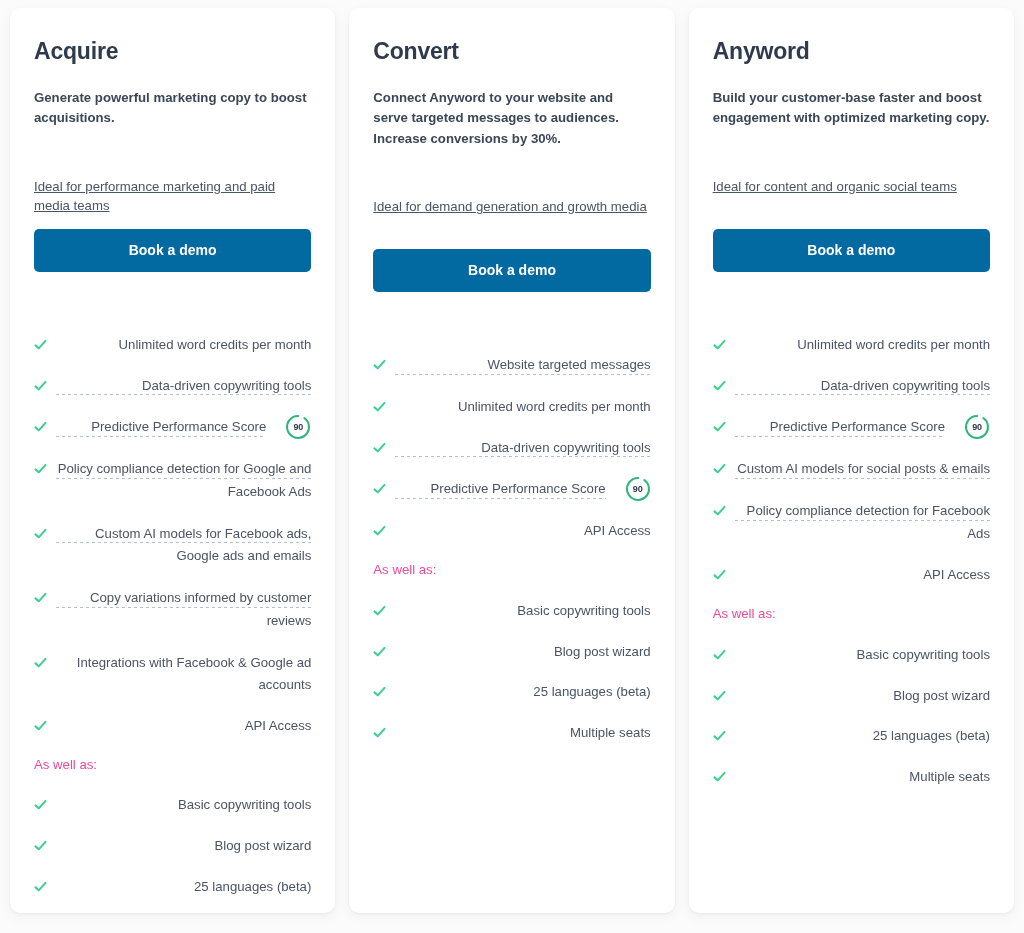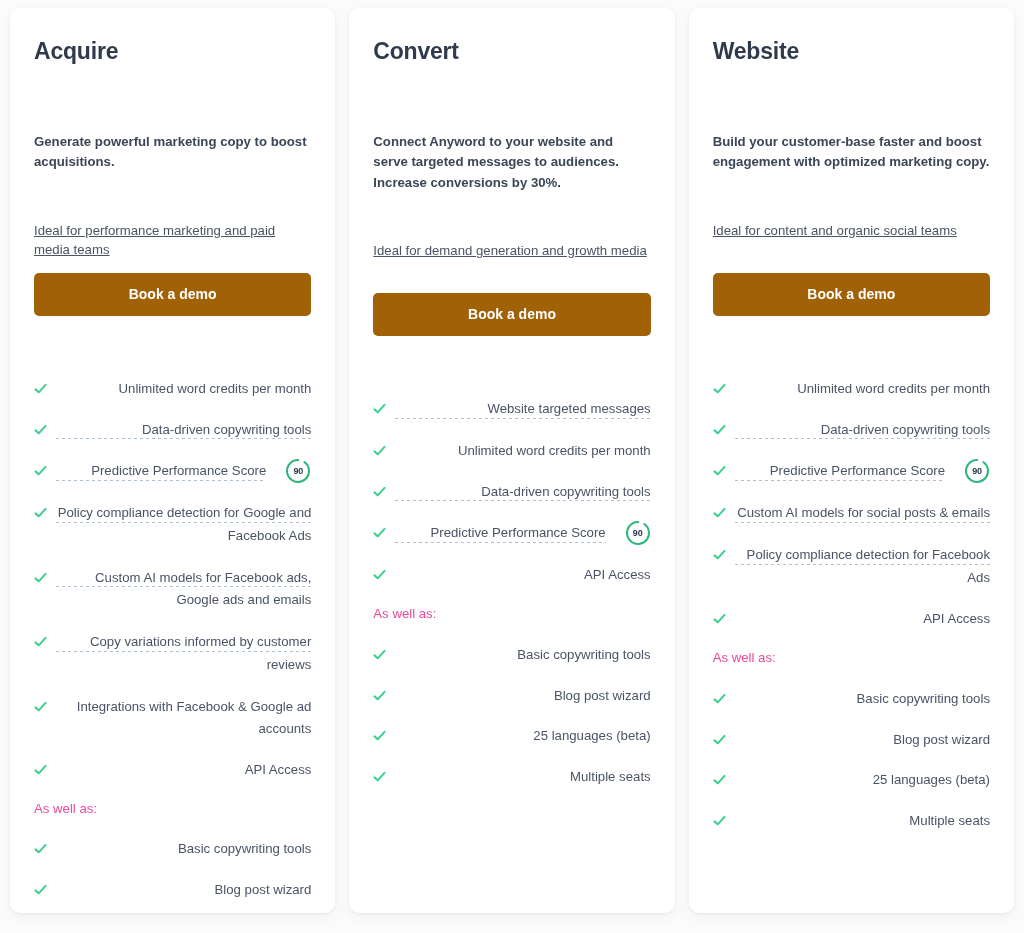--- a/index.html
+++ b/index.html
@@ -39,21 +39,20 @@
     line-height: 1.2;
     margin-bottom: 22px;
   }
 
   .plan-desc {
     font-size: 13.2px;
     font-weight: bold;
     color: #3b4657;
     line-height: 1.55;
     margin-bottom: 10px;
-    margin-top: 44px;
   }
 
   .plan-ideal-wrap {
     min-height: 74px;
     display: flex;
     align-items: flex-start;
     padding-top: 38px;
   }
 
   .plan-ideal {
@@ -61,21 +60,21 @@
     color: #4a5465;
     line-height: 1.5;
     font-weight: normal;
     text-decoration: underline;
   }
 
   .demo-button {
     display: block;
     width: 100%;
     margin-top: 16px;
-    background: #a16207;
+    background: #0369a1;
     color: #ffffff;
     border: none;
     border-radius: 5px;
     font-family: "Liberation Sans", sans-serif;
     font-size: 14px;
     font-weight: bold;
     padding: 14px 10px;
     text-align: center;
     cursor: pointer;
     line-height: 1.1;
@@ -306,21 +305,21 @@
         </li>
         <li class="feature-item">
           <svg class="check-icon" viewBox="0 0 14 14">
             <path d="M1.6 7.4 L5.1 10.6 L12.4 2.6" fill="none" stroke="#3ecf8e" stroke-width="2.2" stroke-linecap="round" stroke-linejoin="round"></path>
           </svg>
           <span class="feature-text">Multiple seats</span>
         </li>
       </ul>
     </section>
     <section class="plan-card">
-      <h2 class="plan-title">Website</h2>
+      <h2 class="plan-title">Anyword</h2>
       <p class="plan-desc">Build your customer-base faster and boost engagement with optimized marketing copy.</p>
       <div class="plan-ideal-wrap">
         <p class="plan-ideal">Ideal for content and organic social teams</p>
       </div>
       <button class="demo-button">Book a demo</button>
       <ul class="features">
         <li class="feature-item">
           <svg class="check-icon" viewBox="0 0 14 14">
             <path d="M1.6 7.4 L5.1 10.6 L12.4 2.6" fill="none" stroke="#3ecf8e" stroke-width="2.2" stroke-linecap="round" stroke-linejoin="round"></path>
           </svg>

